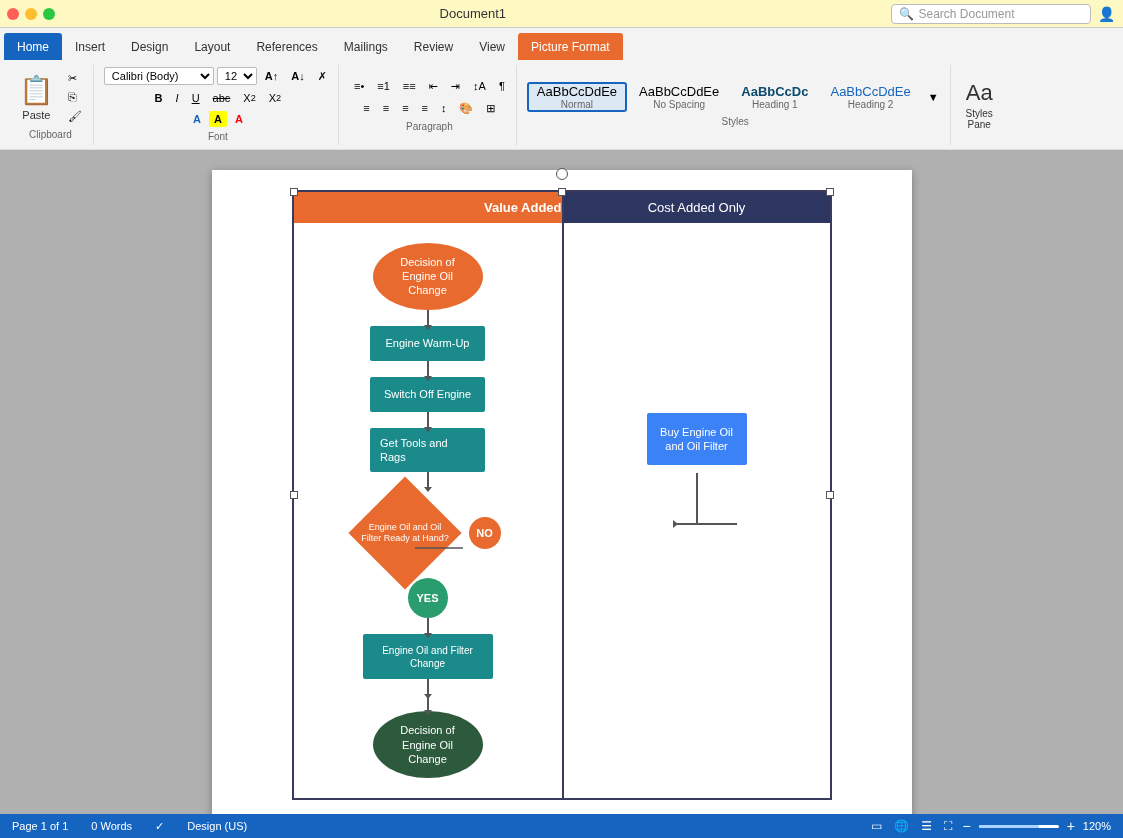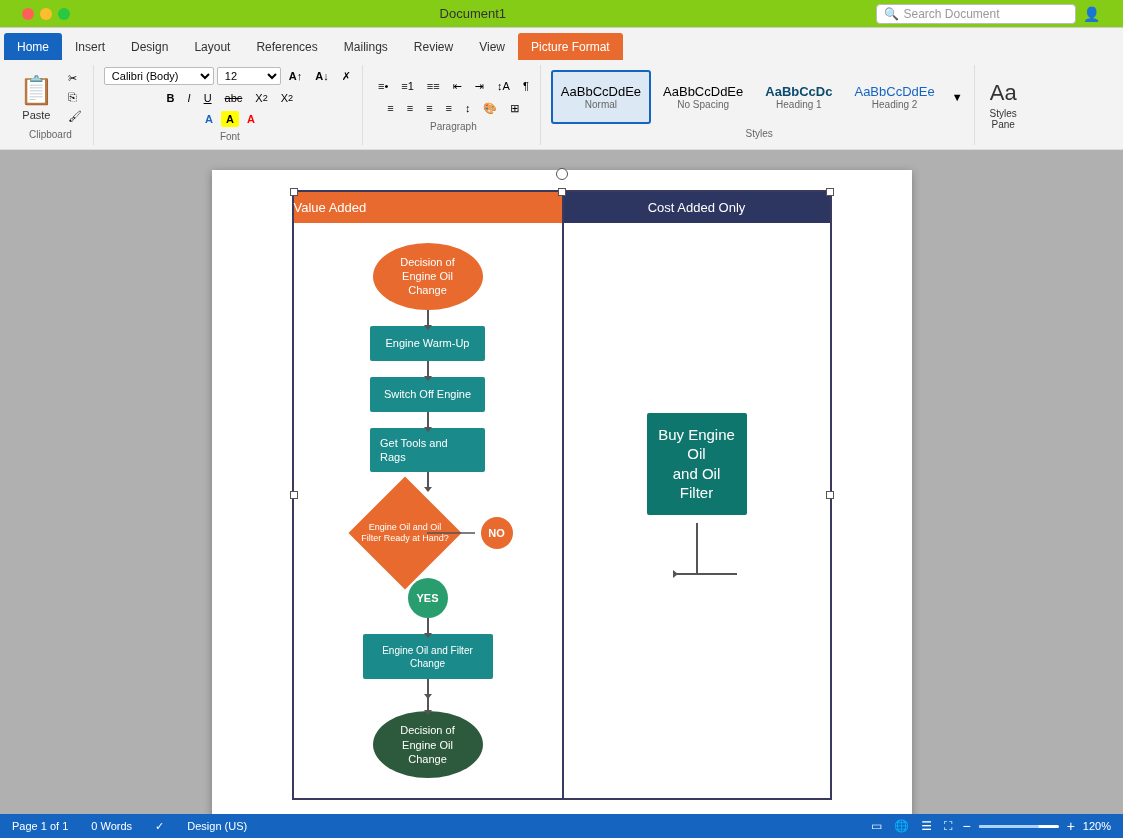--- a/index.html
+++ b/index.html
@@ -1,25 +1,25 @@
 <!DOCTYPE html>
 <html><head>
   <meta charset="utf-8">
   <style>
     * { box-sizing: border-box; margin: 0; padding: 0; }
     body { font-family: 'Segoe UI', Arial, sans-serif; background: #f0f0f0; width: 1123px; height: 838px; overflow: hidden; display: flex; flex-direction: column; }
 
     
     .titlebar {
       height: 28px;
-      background: #84cc16;
+      background: #fef9c3;
       display: flex;
       align-items: center;
       justify-content: space-between;
-      padding: 0 22px;
+      padding: 0 7px;
       border-bottom: 1px solid #ccc;
     }
     .titlebar-buttons { display: flex; gap: 6px; align-items: center; }
     .tb-btn { width: 12px; height: 12px; border-radius: 50%; border: none; cursor: pointer; }
     .tb-close { background: #ff5f57; }
     .tb-min { background: #ffbd2e; }
     .tb-max { background: #28c840; }
     .titlebar-center { font-size: 13px; color: #333; font-weight: 500; }
     .titlebar-right { display: flex; align-items: center; gap: 8px; }
     .search-box {
@@ -108,21 +108,21 @@
       padding: 1px 3px;
       border-radius: 2px;
       width: 110px;
     }
     .size-select {
       border: 1px solid #bbb;
       background: white;
       font-size: 11px;
       padding: 1px 3px;
       border-radius: 2px;
-      width: 64px;
+      width: 40px;
     }
     .small-btn {
       background: none;
       border: 1px solid transparent;
       border-radius: 2px;
       cursor: pointer;
       padding: 1px 4px;
       font-size: 11px;
       display: flex;
       align-items: center;
@@ -132,21 +132,21 @@
     .underline-btn { text-decoration: underline; }
 
     
     .styles-row {
       display: flex;
       gap: 2px;
     }
     .style-swatch {
       border: 2px solid transparent;
       border-radius: 3px;
-      padding: 12px 8px;
+      padding: 0 8px;
       cursor: pointer;
       text-align: center;
       min-width: 70px;
     }
     .style-swatch.selected { border-color: #1565c0; }
     .style-swatch-label { font-size: 10px; color: #666; }
     .style-swatch-text { font-size: 13px; }
 
     
     .doc-area {
@@ -210,23 +210,23 @@
       width: 270px;
       background: white;
       border-right: 2px solid #3a3a5e;
       display: flex;
       flex-direction: column;
       align-items: center;
     }
     .fc-left-header {
       background: #e86a2e;
       width: 100%;
-      text-align: left;
-      color: white;
-      font-weight: normal;
+      text-align: right;
+      color: white;
+      font-weight: bold;
       font-size: 13px;
       padding: 8px 0;
     }
     .fc-right {
       flex: 1;
       background: white;
       display: flex;
       flex-direction: column;
       align-items: center;
     }
@@ -337,23 +337,23 @@
     .fc-right-steps {
       display: flex;
       flex-direction: column;
       align-items: center;
       padding: 10px 0;
       width: 100%;
       position: relative;
       margin-top: 180px;
     }
     .fc-buy-rect {
-      background: #0f766e;
-      color: white;
-      font-size: 15px;
+      background: #3b82f6;
+      color: white;
+      font-size: 11px;
       text-align: center;
       padding: 12px 10px;
       width: 100px;
       min-height: 50px;
       display: flex;
       align-items: center;
       justify-content: center;
       line-height: 1.3;
       border-radius: 2px;
     }
@@ -574,21 +574,21 @@
             <div class="fc-arrow"></div>
 
             <div style="position:relative;width:200px;height:90px;display:flex;align-items:center;justify-content:flex-start;margin-left:0;">
               <div style="position:relative;width:115px;height:80px;display:flex;align-items:center;justify-content:center;margin-left:20px;">
                 <div style="width:80px;height:80px;background:#e86a2e;transform:rotate(45deg);position:absolute;"></div>
                 <div style="position:relative;z-index:2;color:white;font-size:9px;text-align:center;line-height:1.3;width:90px;">Engine Oil
 and Oil Filter Ready
 at Hand?</div>
               </div>
 
-              <div style="position:absolute;right:15px;top:50%;transform:translateY(-50%);display:flex;align-items:center;gap:4px;">
+              <div style="position:absolute;right:27px;top:50%;transform:translateY(-50%);display:flex;align-items:flex-end;gap:4px;">
                 <svg width="50" height="2" style="overflow:visible;">
                     <line x1="0" y1="1" x2="48" y2="1" stroke="#555" stroke-width="1.5" marker-end="url(#arr)"></line>
                   </svg>
                 <div class="fc-circle-no">
                     <span>NO</span>
                   </div>
               </div>
             </div>
 
             <div class="fc-circle" style="margin-top:0px;">

